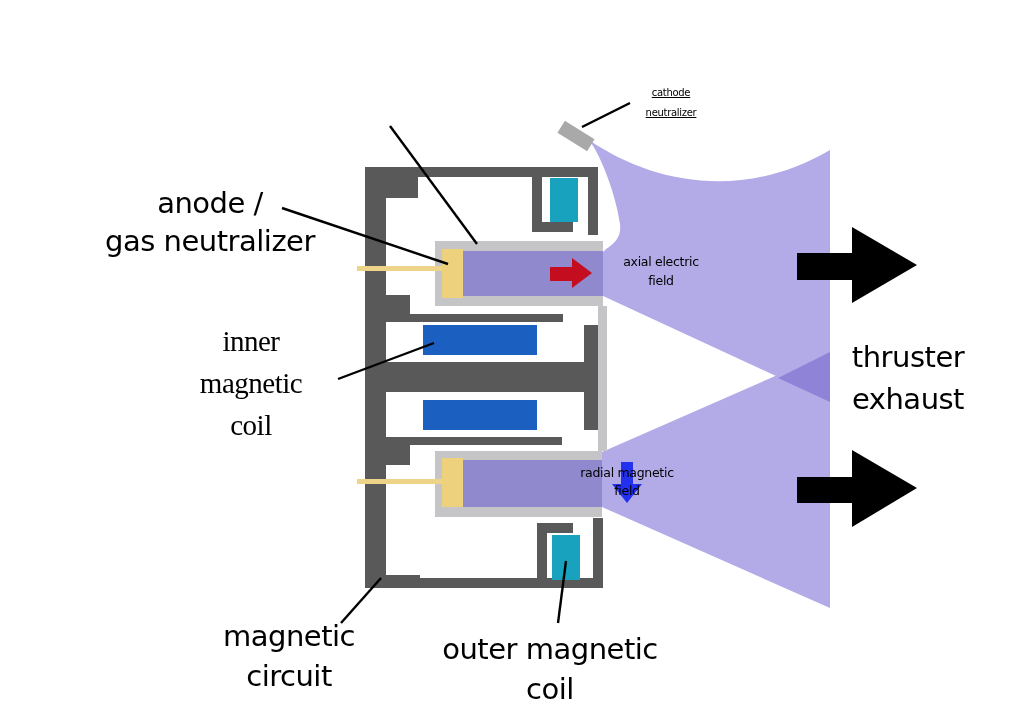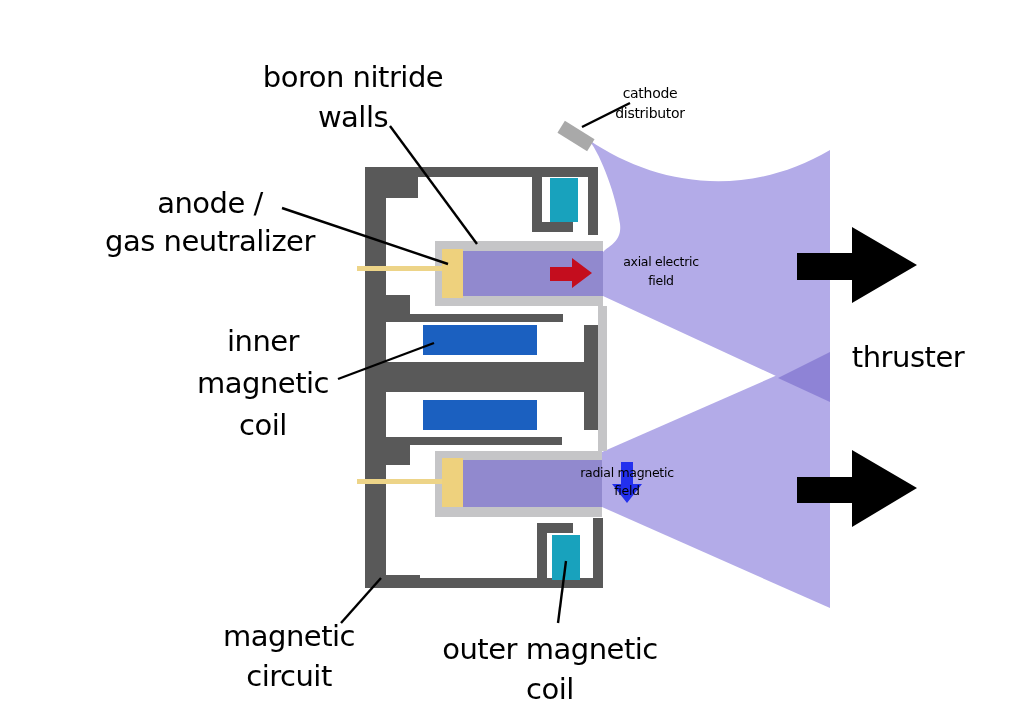--- a/index.html
+++ b/index.html
@@ -85,53 +85,50 @@
     <line class="ptr" x1="341" y1="623" x2="381" y2="578"></line>
     <line class="ptr" x1="558" y1="623" x2="566" y2="561"></line>
 
     <polygon class="arrow-red" points="550,267 572,267 572,258 592,273 572,288 572,281 550,281"></polygon>
     <polygon class="arrow-blue" points="621,462 633,462 633,484 642,484 627,503 612,484 621,484"></polygon>
 
     <polygon class="arrow-black" points="797,253 852,253 852,227 917,265 852,303 852,280 797,280"></polygon>
     <polygon class="arrow-black" points="797,477 852,477 852,450 917,488 852,527 852,503 797,503"></polygon>
   </svg>
 
-  <div class="lbl lbl-big" style="left:353px;top:57px;">
-    <span>boron nitride</span>
-    <span>walls</span>
-  </div>
 
-  <div class="lbl lbl-small" style="left:650px;top:83px;font-size:14px;line-height:20px;">
+  <div class="lbl lbl-small" style="left:671px;top:83px;font-size:10px;line-height:20px;text-decoration:underline;">
     <span>cathode</span>
-    <span>distributor</span>
+    <span>neutralizer</span>
   </div>
 
   <div class="lbl lbl-big" style="left:210px;top:184px;line-height:38px;">
     <span>anode /</span>
     <span>gas neutralizer</span>
   </div>
 
-  <div class="lbl lbl-big" style="left:263px;top:320px;line-height:42px;">
+  <div class="lbl lbl-big" style="left:251px;top:320px;line-height:42px;font-family:Liberation Serif, serif;">
     <span>inner</span>
     <span>magnetic</span>
     <span>coil</span>
   </div>
 
   <div class="lbl lbl-small" style="left:624px;top:252px;margin-left:37px;">
     <span>axial electric</span>
     <span>field</span>
   </div>
 
   <div class="lbl lbl-small" style="left:627px;top:464px;line-height:18px;">
     <span>radial magnetic</span>
     <span>field</span>
   </div>
 
   <div class="lbl lbl-big" style="left:908px;top:336px;line-height:42px;">
     <span>thruster</span>
+    <span>exhaust</span>
   </div>
 
   <div class="lbl lbl-big" style="left:289px;top:616px;">
     <span>magnetic</span>
     <span>circuit</span>
   </div>
 
   <div class="lbl lbl-big" style="left:550px;top:629px;">
     <span>outer magnetic</span>
     <span>coil</span>

